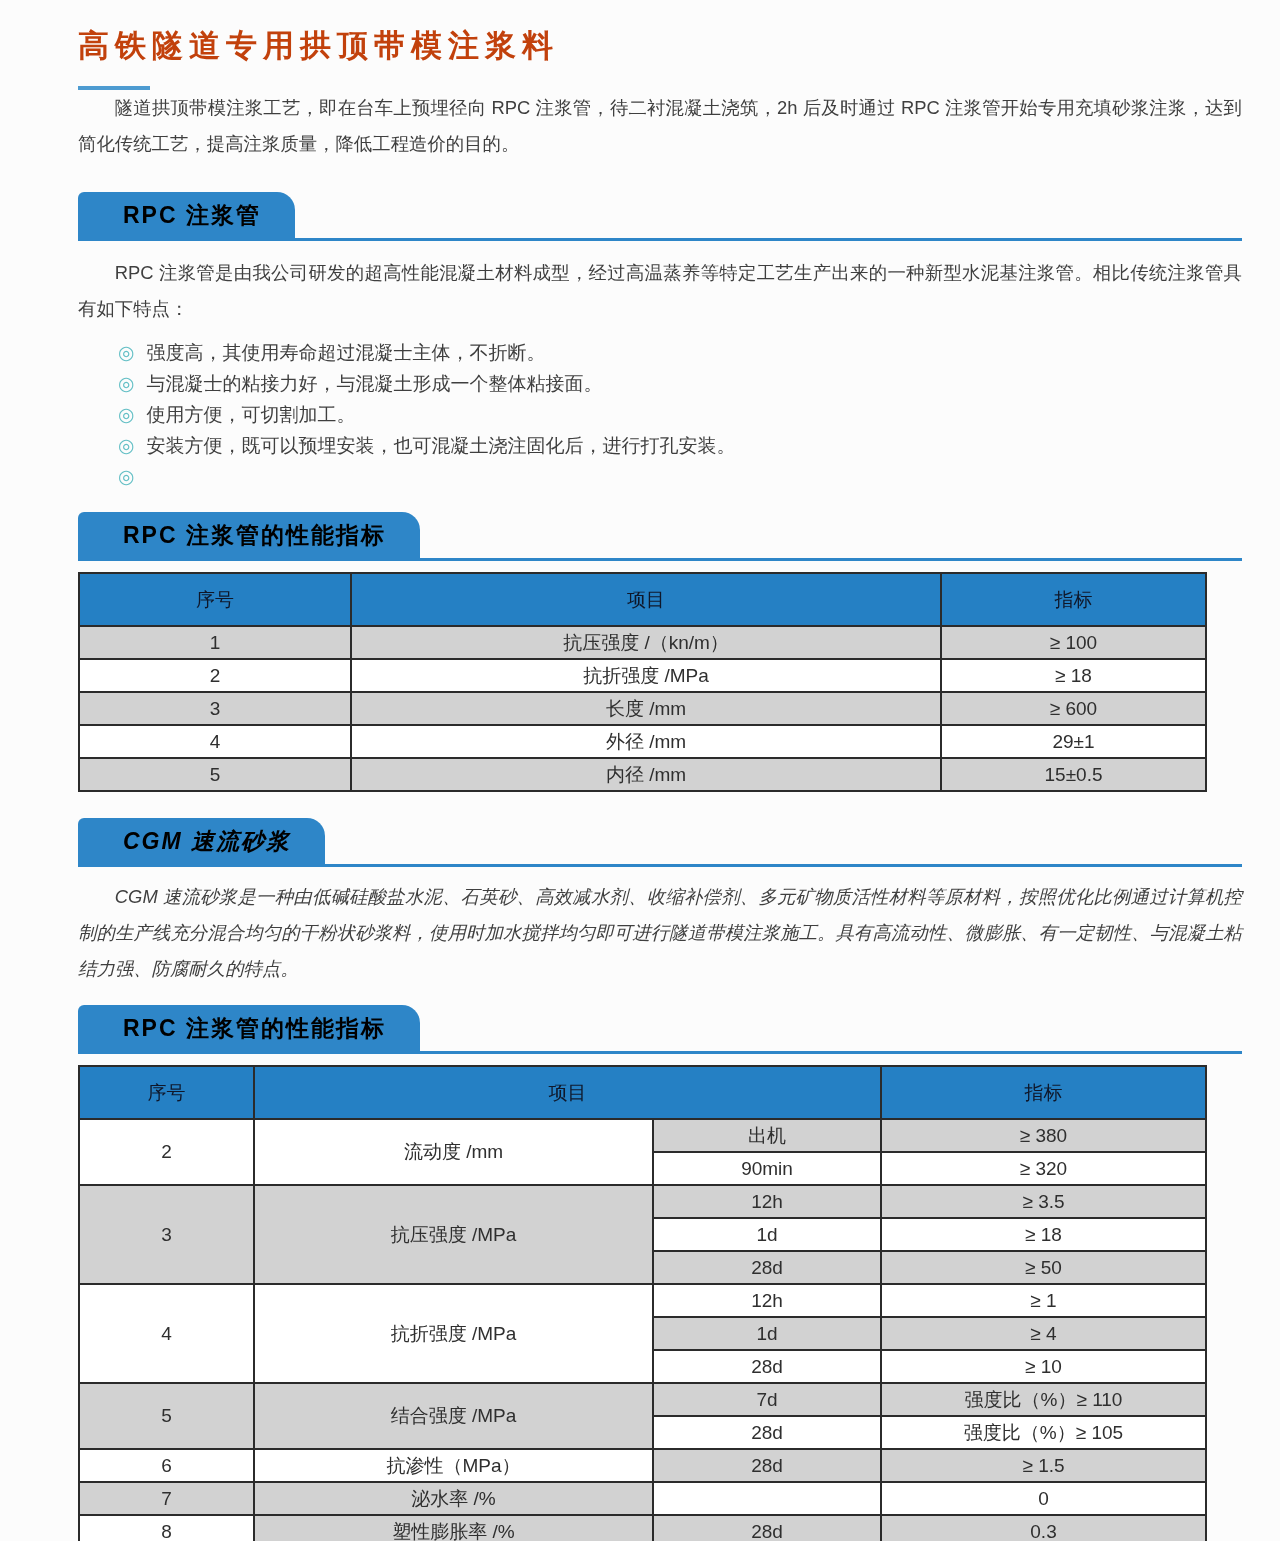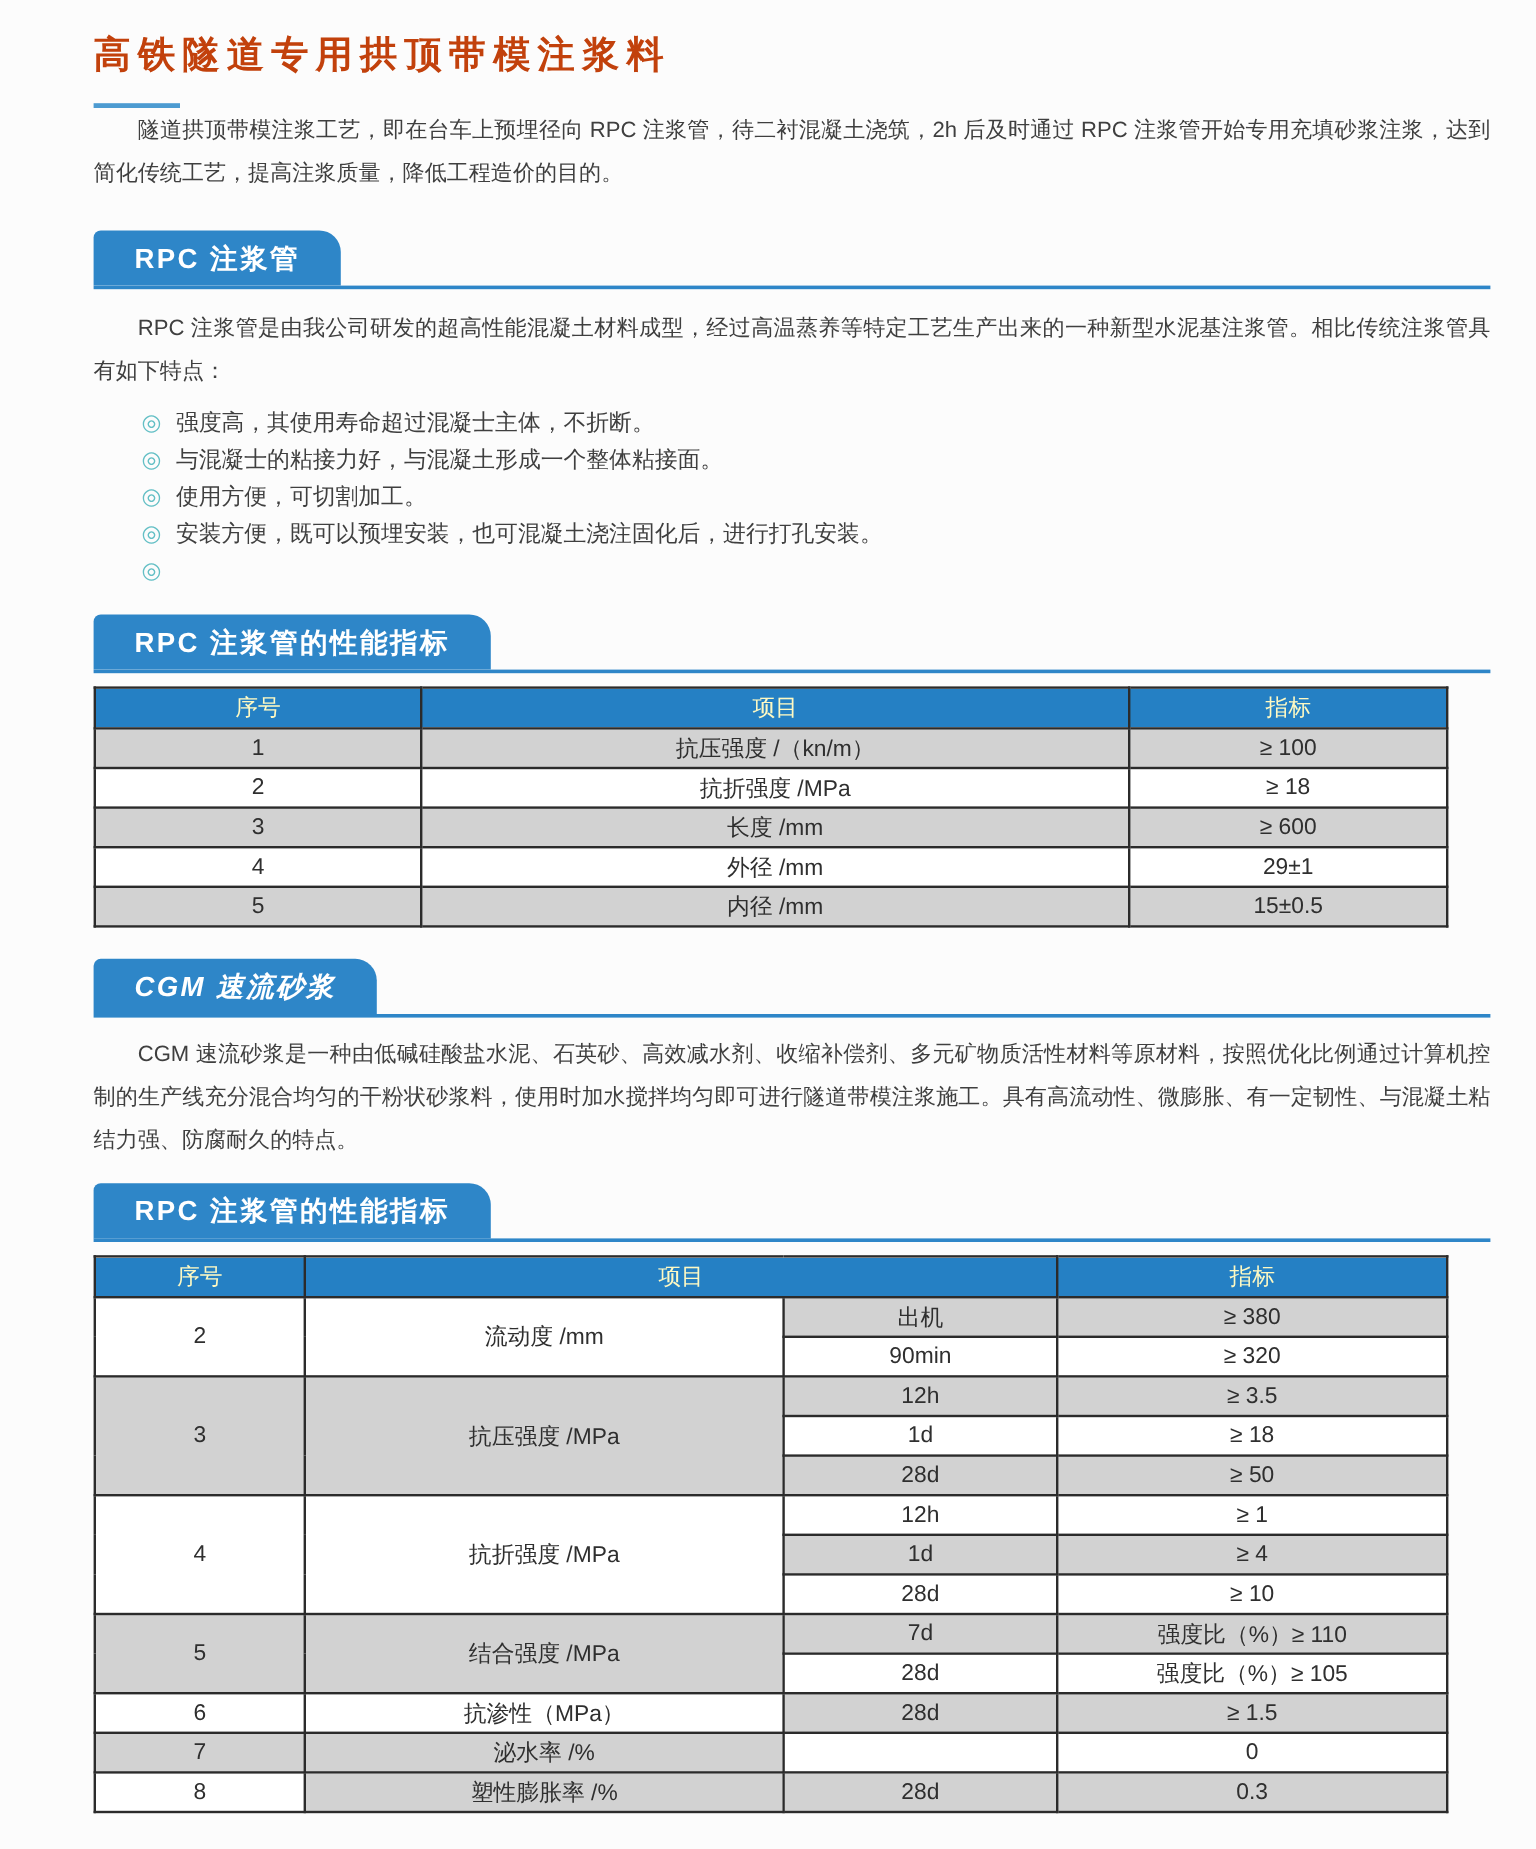--- a/index.html
+++ b/index.html
@@ -36,32 +36,32 @@
     text-indent:2em;text-align:justify;
   }
   .intro{}
 
   .banner{
     width:1164px;border-bottom:3px solid var(--accent);
     line-height:0;
   }
   .banner .tab{
     display:inline-block;line-height:normal;
-    background:var(--accent);color:#ffffff;
+    background:var(--accent);color:#000000;
     font-size:23px;font-weight:bold;letter-spacing:2px;
-    padding:8px 34px 7px 34px;
+    padding:8px 34px 7px 45px;
     border-radius:6px 18px 0 0;
   }
   .banner-rpc{margin-top:30px;}
   .banner-rpc-table{margin-top:20px;}
   .banner-cgm{margin-top:26px;font-style:italic;}
   .banner-cgm-table{margin-top:18px;}
 
   .rpc-desc{margin-top:14px;}
-  .cgm-desc{margin-top:12px;}
+  .cgm-desc{margin-top:12px;font-style:italic;}
 
   .bullets{margin-top:10px;padding-left:40px;}
   .bullet-row{
     display:flex;align-items:baseline;gap:12px;
     font-size:19px;line-height:31px;color:var(--text);
   }
   .bullet-icon{
     color:var(--teal);font-size:19px;flex:0 0 auto;
   }
 
@@ -70,22 +70,22 @@
     width:1127px;margin-top:11px;
     font-size:19px;color:#2f2f2f;
   }
   .tbl th,.tbl td{
     border:2px solid var(--border);
     text-align:center;vertical-align:middle;
     padding:2px 8px;
     overflow:hidden;white-space:nowrap;
   }
   .tbl th{
-    background:var(--header-blue);color:#fef9c3;
-    font-weight:500;height:34px;font-size:19px;
+    background:var(--header-blue);color:#0f172a;
+    font-weight:500;height:53px;font-size:19px;
   }
   .tbl td{height:33px;background:#ffffff;}
   .tbl td.g{background:var(--gray);}
   .tbl1{margin-top:10px;}
   .tbl2{margin-top:8px;}
 </style>
 </head>
 <body>
 
 <div class="page">

